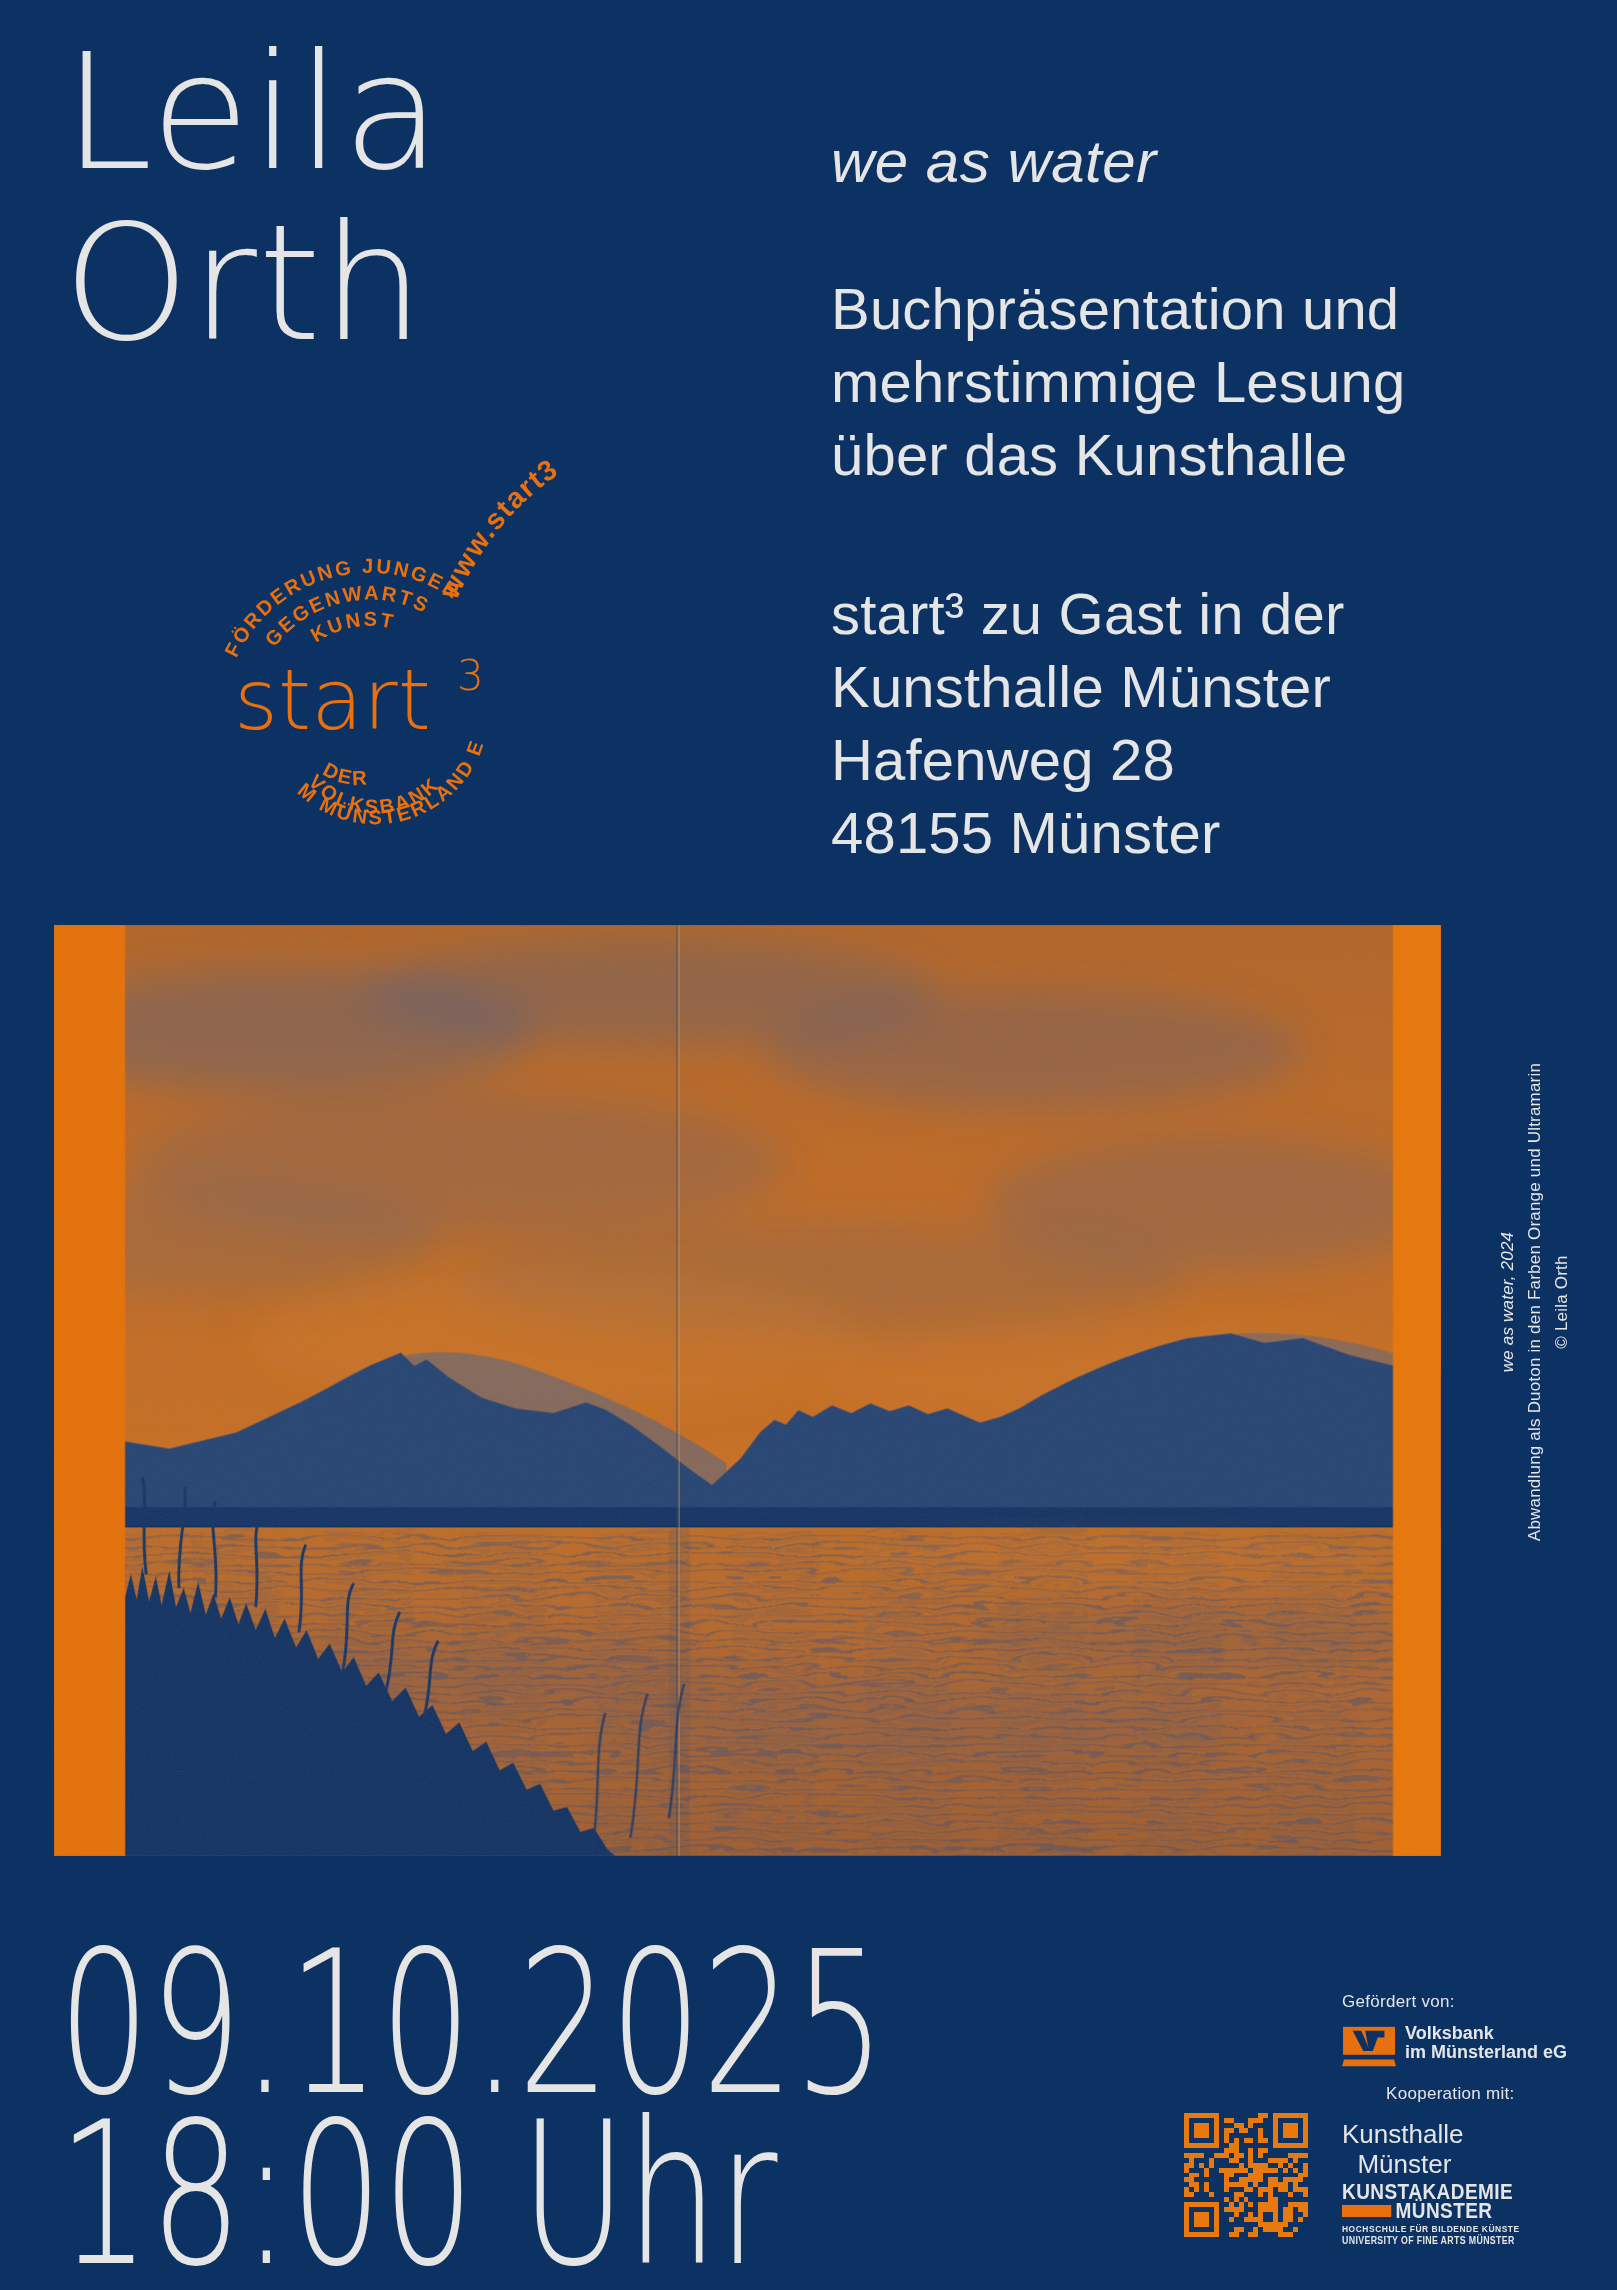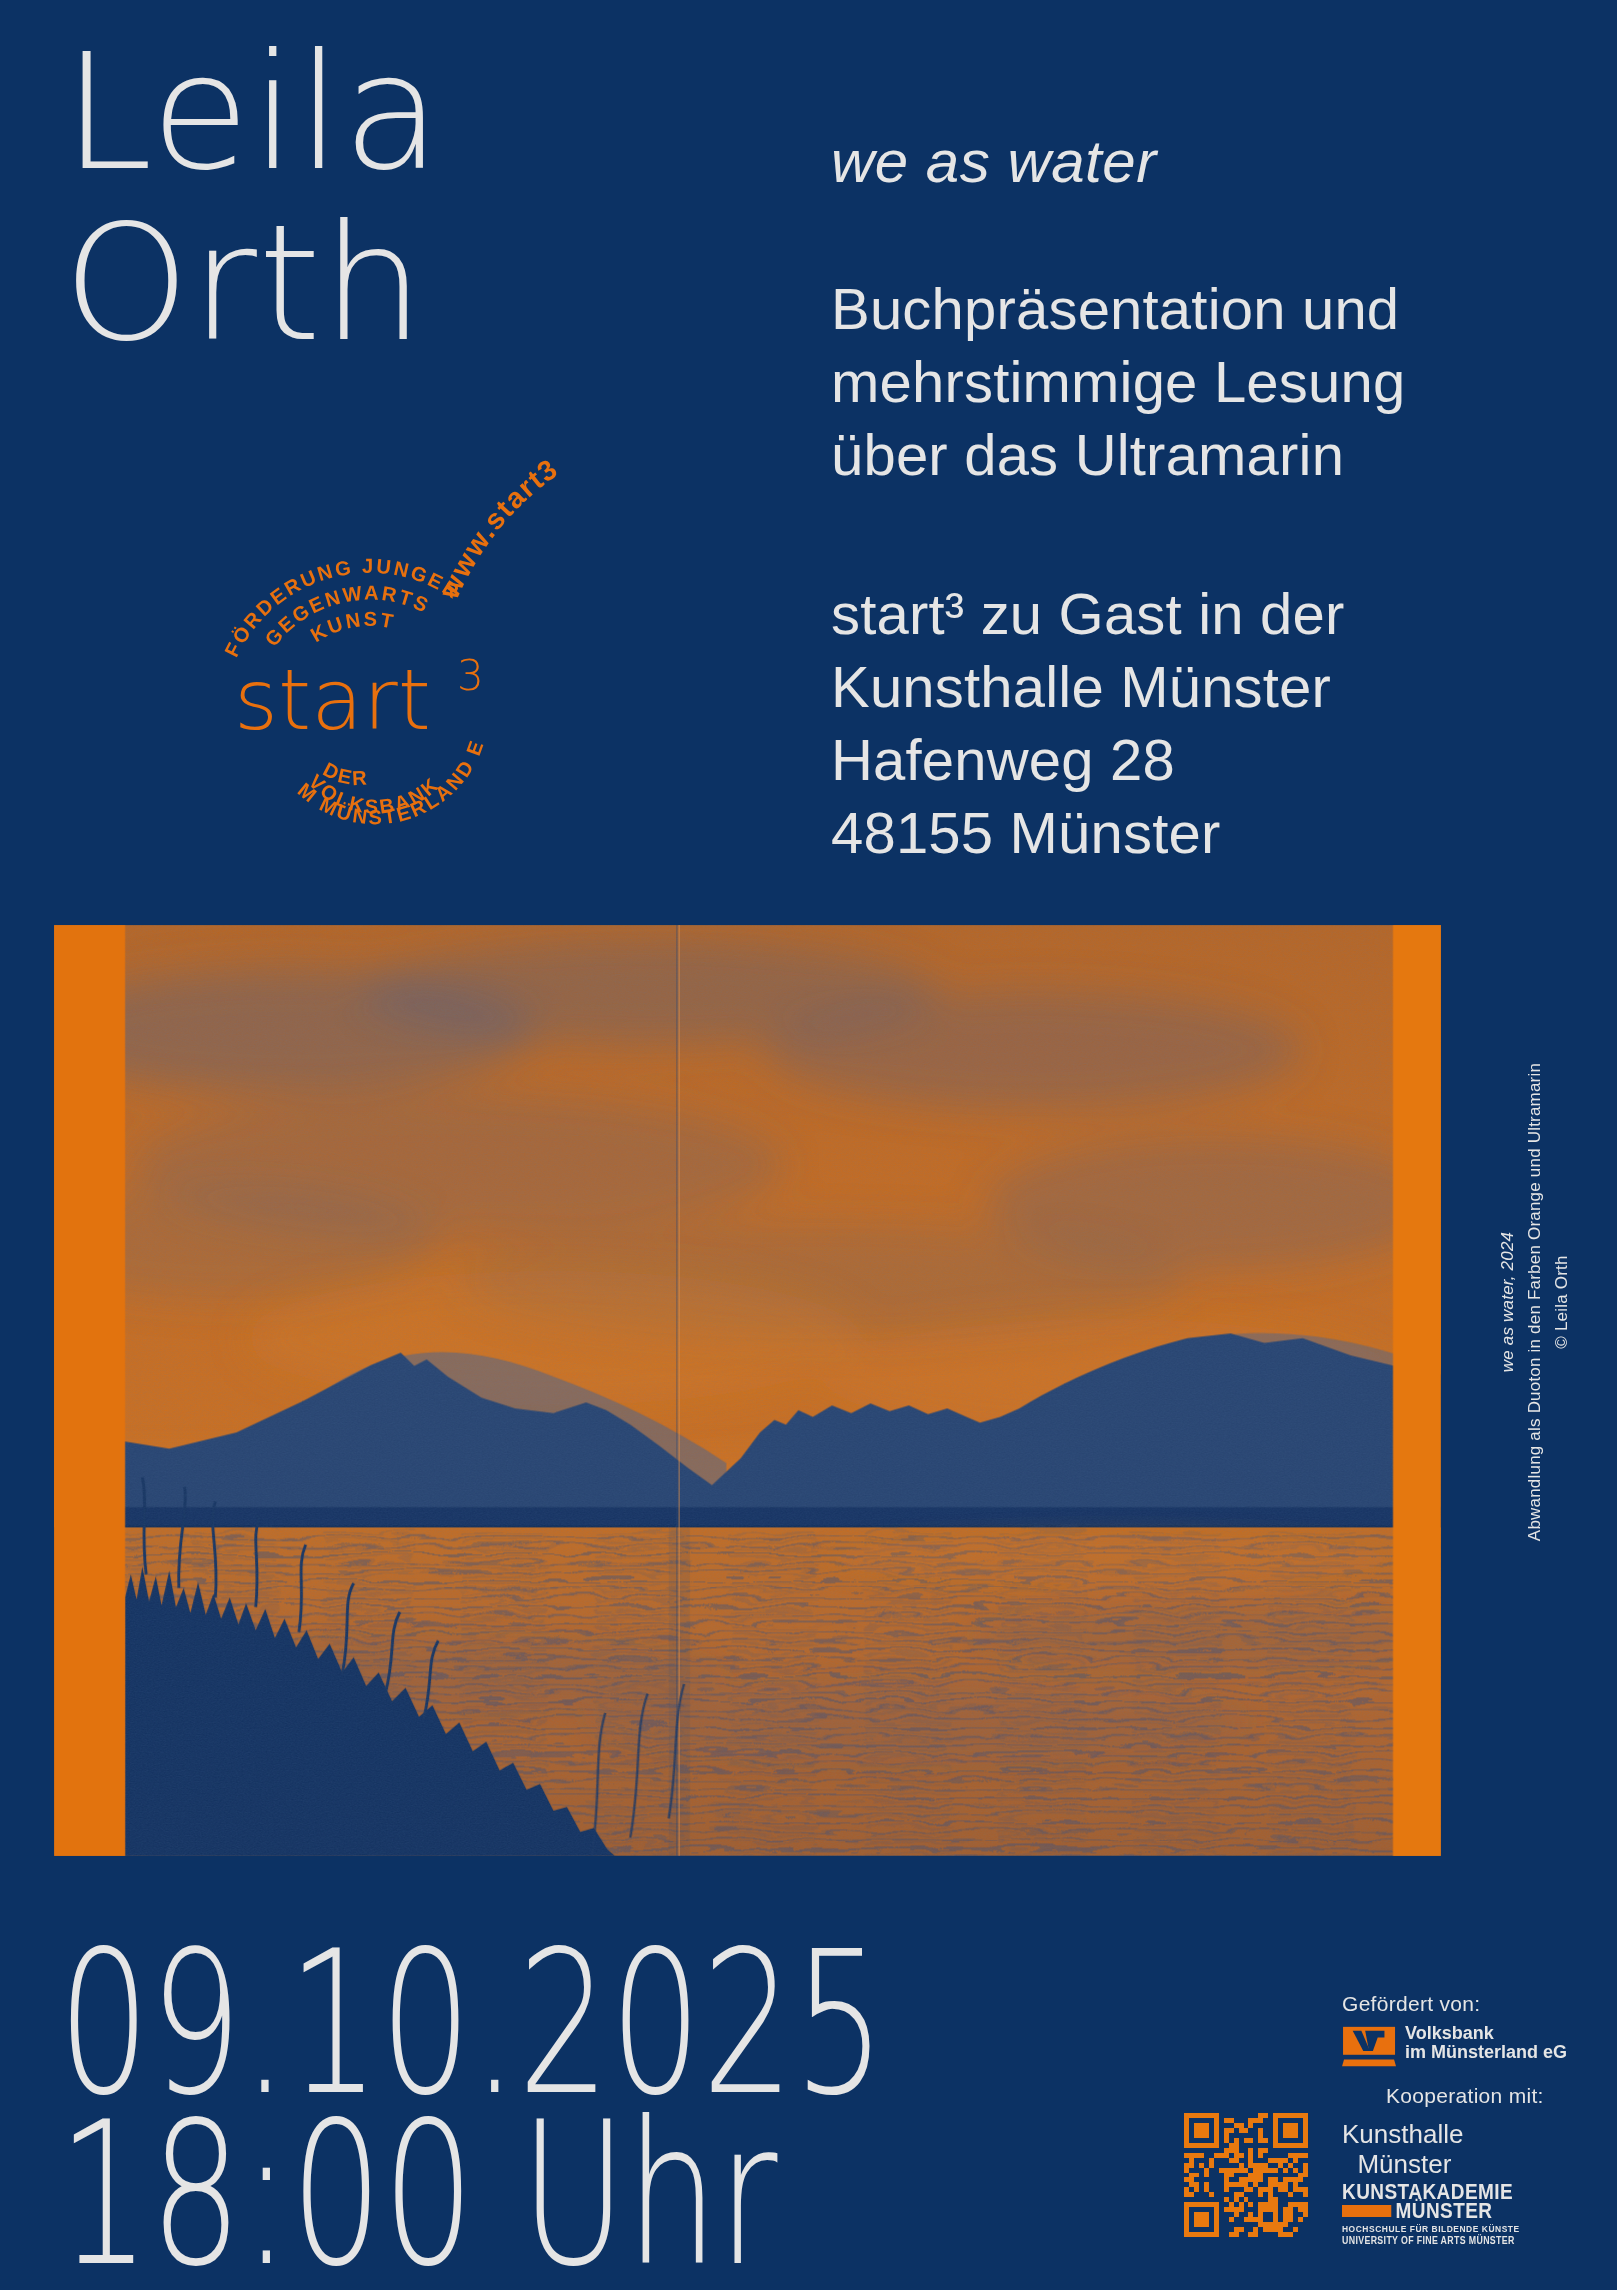--- a/index.html
+++ b/index.html
@@ -24,21 +24,21 @@
   
   .photo-svg{left:54px;top:925px;}
   
   .caption{left:1287px;top:1259px;width:500px;height:86px;transform:rotate(-90deg);
            text-align:center;font-size:17px;line-height:27px;letter-spacing:0.2px;}
   .caption .it{font-style:italic;}
   
   .datetime{left:58px;top:1938px;font-family:"DejaVu Sans",sans-serif;font-weight:200;
             font-size:198px;line-height:171px;transform:scaleX(0.73);transform-origin:left top;white-space:nowrap;}
   
-  .label{font-size:21px;letter-spacing:0.3px;}
+  .label{font-size:17px;letter-spacing:0.3px;}
   .funded{left:1342px;top:1992px;}
   .coop{left:1386px;top:2084px;}
   .vb-text{left:1405px;top:2024px;font-size:18px;font-weight:bold;line-height:19px;}
   .kunsthalle{left:1342px;top:2119px;font-size:26px;line-height:30px;}
   .kunsthalle .l2{padding-left:15.4px;}
   .akademie{left:1342px;top:2181px;transform:scaleX(0.88);transform-origin:left top;
             font-weight:bold;white-space:nowrap;}
   .akademie .a1{font-size:21.6px;letter-spacing:0.5px;line-height:21px;}
   .akademie .row{display:flex;align-items:center;height:16.3px;margin-top:1px;}
   .akademie .bar{width:56px;height:11.5px;background:#e8700e;margin-right:4.8px;}
@@ -54,21 +54,21 @@
   <div class="abs artist">
     <div>Leila</div>
     <div>Orth</div>
   </div>
 
   <div class="abs worktitle">we as water</div>
 
   <div class="abs paragraph desc">
     <div>Buchpräsentation und</div>
     <div>mehrstimmige Lesung</div>
-    <div>über das Ultramarin</div>
+    <div>über das Kunsthalle</div>
   </div>
 
   <div class="abs paragraph venue">
     <div>start³ zu Gast in der</div>
     <div>Kunsthalle Münster</div>
     <div>Hafenweg 28</div>
     <div>48155 Münster</div>
   </div>
 
   <svg class="abs logo-svg" width="423" height="461" viewBox="0 0 440 480">

